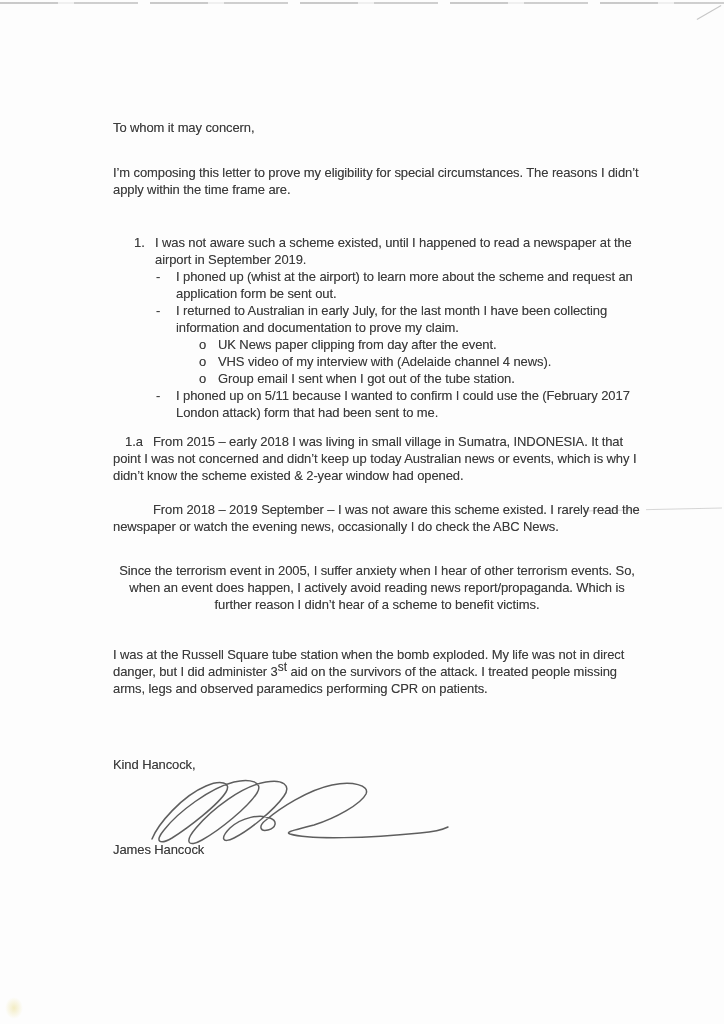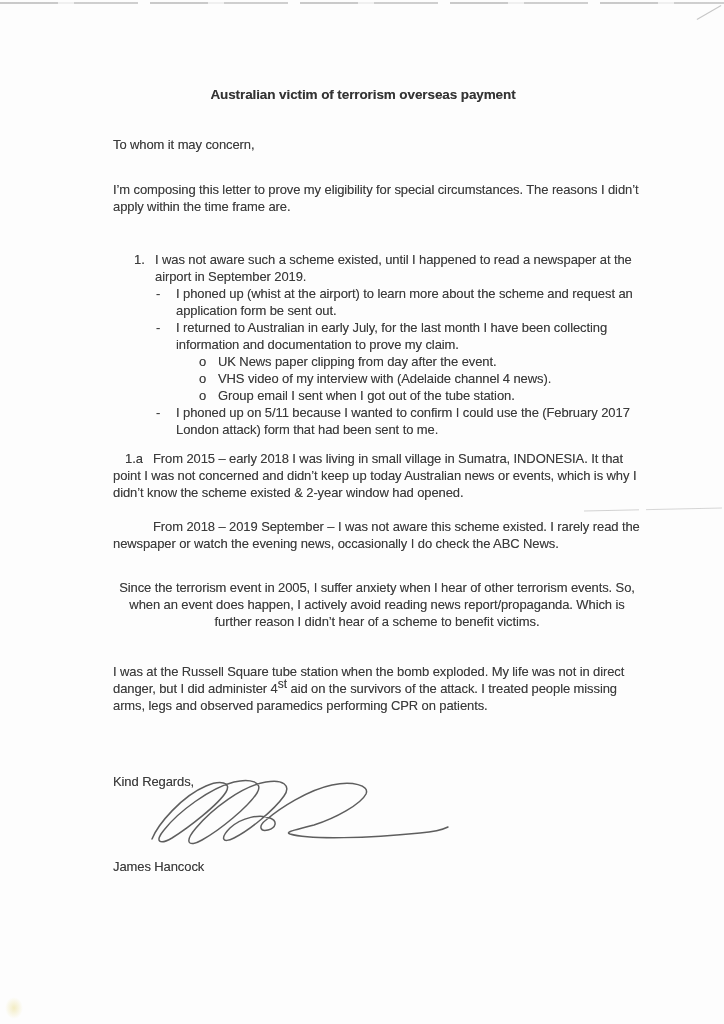--- a/index.html
+++ b/index.html
@@ -75,21 +75,20 @@
 
 <div class="page">
 
   <div class="scan-top"></div>
   <div class="scan-corner"></div>
   <div class="scan-line-mid"></div>
   <div class="scan-smudge"></div>
 
   <div class="content">
 
-    <div class="title">Australian victim of terrorism overseas payment</div>
 
     <div class="salutation">To whom it may concern,</div>
 
     <div class="intro">I’m composing this letter to prove my eligibility for special circumstances. The reasons I didn’t apply within the time frame are.</div>
 
     <div class="list">
 
       <div class="row l1">
         <span class="marker">1.</span>
         <span>I was not aware such a scheme existed, until I happened to read a newspaper at the airport in September 2019.</span>
@@ -130,24 +129,24 @@
     <div class="para-1a">
       <span class="label">1.a</span>
       <span>From 2015 – early 2018 I was living in small village in Sumatra, INDONESIA. It that point I was not concerned and didn’t keep up today Australian news or events, which is why I didn’t know the scheme existed &amp; 2-year window had opened.</span>
     </div>
 
     <div class="para-2018">From 2018 – 2019 September – I was not aware this scheme existed. I rarely read the newspaper or watch the evening news, occasionally I do check the ABC News.</div>
 
     <div class="para-anxiety">Since the terrorism event in 2005, I suffer anxiety when I hear of other terrorism events. So, when an event does happen, I actively avoid reading news report/propaganda. Which is further reason I didn’t hear of a scheme to benefit victims.</div>
 
     <div class="para-russell">
-      <span>I was at the Russell Square tube station when the bomb exploded. My life was not in direct danger, but I did administer 4</span><sup>st</sup><span> aid on the survivors of the attack. I treated people missing arms, legs and observed paramedics performing CPR on patients.</span>
+      <span>I was at the Russell Square tube station when the bomb exploded. My life was not in direct danger, but I did administer 3</span><sup>st</sup><span> aid on the survivors of the attack. I treated people missing arms, legs and observed paramedics performing CPR on patients.</span>
     </div>
 
-    <div class="closing">Kind Regards,</div>
+    <div class="closing">Kind Hancock,</div>
 
     <div class="signed-name">James Hancock</div>
 
   </div>
 
   <svg class="signature-svg" viewBox="0 0 330 80">
     <path d="M 22 61
              C 28 46, 52 18, 76 8
              C 90 2, 102 4, 96 14
              C 88 27, 58 50, 42 60

